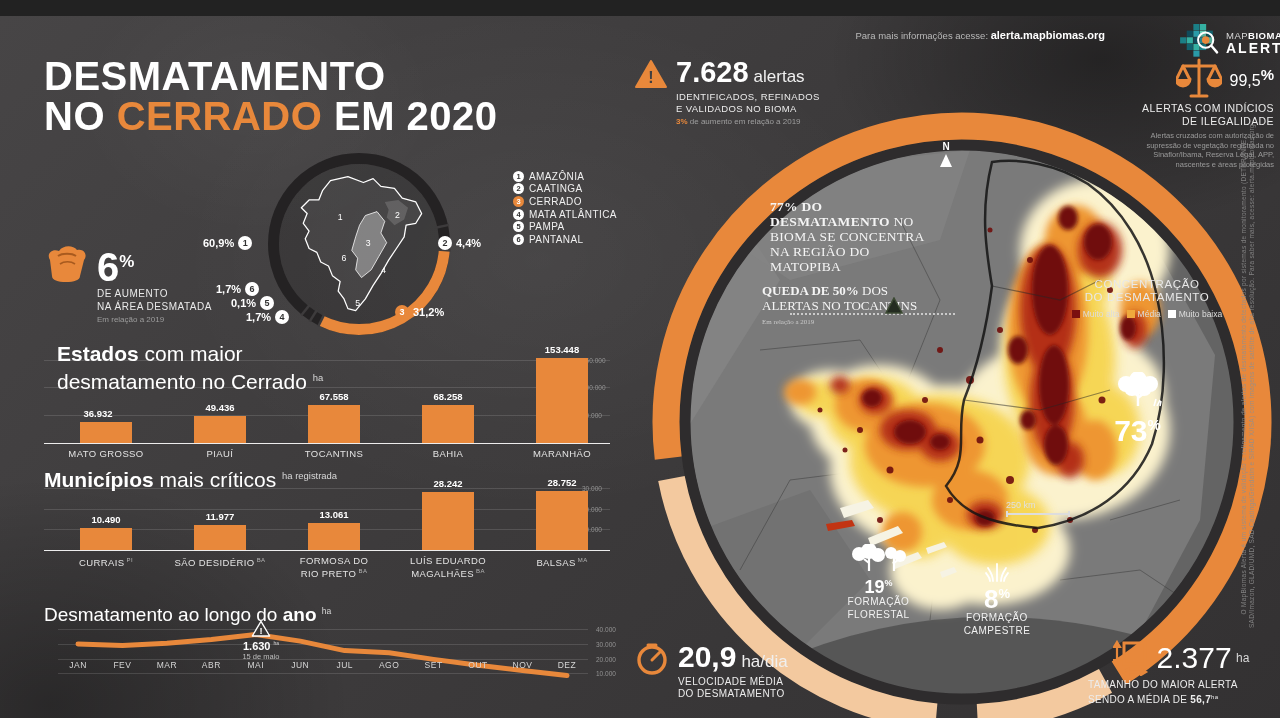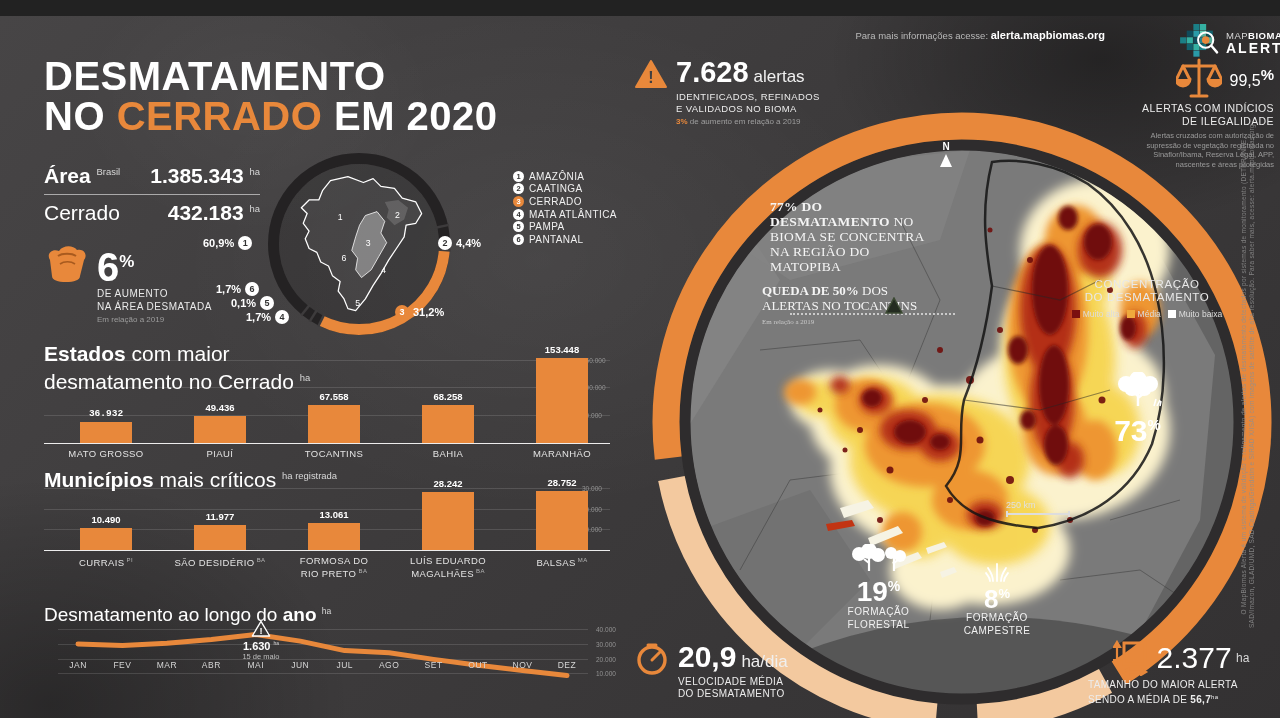--- a/index.html
+++ b/index.html
@@ -276,31 +276,20 @@
       <div class="lt1"><span class="thin">MAP</span><b>BIOMAS</b></div>
       <div class="lt2">ALERTA</div>
     </div>
   </div>
 
   <div id="title" class="abs">
     <div><span>DESMATAMENTO</span></div>
     <div><span>NO </span><span class="hl">CERRADO</span><span> EM 2020</span></div>
   </div>
 
-  <div id="areas" class="abs">
-    <div class="row">
-      <span><span class="lab">Área</span> <sup class="u">Brasil</sup></span>
-      <span class="val"><span>1.385.343</span> <sup class="u">ha</sup></span>
-    </div>
-    <div class="div"></div>
-    <div class="row">
-      <span class="lab2">Cerrado</span>
-      <span class="val"><span>432.183</span> <sup class="u">ha</sup></span>
-    </div>
-  </div>
 
   <div id="increase" class="abs">
     <svg width="44" height="40" viewBox="0 0 44 40">
       <path d="M6,16 C2,10 8,4 15,7 C19,1 29,1 33,6 C40,4 44,11 40,16 L36,32 C36,36 30,38 22,38 C14,38 8,36 8,32 Z" fill="#e8883b"></path>
       <path d="M14,12 C18,9 28,9 32,12" stroke="#a85a1e" stroke-width="2" fill="none"></path>
       <path d="M16,20 C20,17 27,17 31,20" stroke="#a85a1e" stroke-width="1.6" fill="none"></path>
     </svg>
     <div>
       <div class="big"><span>6</span><sup>%</sup></div>
       <div class="l"><span>DE AUMENTO</span><br><span>NA ÁREA DESMATADA</span></div>
@@ -379,33 +368,33 @@
       <div class="bi">
         <span class="bub">5</span>
         <span class="bl">PAMPA</span>
       </div>
       <div class="bi">
         <span class="bub">6</span>
         <span class="bl">PANTANAL</span>
       </div>
     </div>
 
-  <div class="abs h1" style="left:44px;top:326px">
+  <div class="abs h1" style="left:57px;top:326px">
     <b>Estados</b><span> com maior</span><br>
     <span>desmatamento no Cerrado</span> <sup class="u">ha</sup>
   </div>
   <div id="chart-estados" class="chart" style="left:44px;top:338px;width:566px;height:89px">
       <div class="grid" style="top: 5.5625px;"></div>
       <div class="ticklab" style="top: 2.5625px;">150.000</div>
       <div class="grid" style="top: 33.375px;"></div>
       <div class="ticklab" style="top: 30.375px;">100.000</div>
       <div class="grid" style="top: 61.1875px;"></div>
       <div class="ticklab" style="top: 58.1875px;">50.000</div>
       <div class="bar" style="left: 36px; height: 20.5434px;"></div>
-      <div class="barval" style="left: 17px; bottom: 23.5434px; font-family: Liberation Mono, monospace;">36.932</div>
+      <div class="barval" style="left: 9px; bottom: 23.5434px;">36.932</div>
       <div class="bar" style="left: 150px; height: 27.4988px;"></div>
       <div class="barval" style="left: 131px; bottom: 30.4988px;">49.436</div>
       <div class="bar" style="left: 264px; height: 37.5791px;"></div>
       <div class="barval" style="left: 245px; bottom: 40.5791px;">67.558</div>
       <div class="bar" style="left: 378px; height: 37.9685px;"></div>
       <div class="barval" style="left: 359px; bottom: 40.9685px;">68.258</div>
       <div class="bar" style="left: 492px; height: 85.3554px;"></div>
       <div class="barval" style="left: 473px; bottom: 88.3554px;">153.448</div>
     </div>
   <div class="baseline" style="top:427px"></div>
@@ -637,21 +626,21 @@
     <svg width="64" height="30" viewBox="0 0 64 30">
       <g fill="#fff">
         <circle cx="12" cy="10" r="7"></circle>
           <circle cx="22" cy="7" r="8"></circle>
           <circle cx="31" cy="11" r="7"></circle>
         <circle cx="44" cy="9" r="6"></circle>
           <circle cx="53" cy="12" r="6"></circle>
       </g>
       <path d="M22,14 L22,27 M47,14 L47,27 M22,19 L17,15 M47,19 L52,15" stroke="#fff" stroke-width="2.2" fill="none"></path>
     </svg>
-    <div class="num" style="font-size:28px"><span>19</span><sup>%</sup></div>
+    <div class="num" style="font-size:18px"><span>19</span><sup>%</sup></div>
     <div class="cap" style="font-size:10px"><span>FORMAÇÃO</span><br><span>FLORESTAL</span></div>
   </div>
 
   <div class="pctblk" style="left:943px;top:546px;width:108px">
     <svg width="26" height="20" viewBox="0 0 26 20">
       <g stroke="#fff" stroke-width="1.8" fill="none" stroke-linecap="round">
         <path d="M13,19 C13,12 13,6 13,2"></path>
           <path d="M9,19 C9,13 6,9 4,6"></path>
         <path d="M17,19 C17,13 20,9 22,6"></path>
           <path d="M6,19 C6,15 3,13 2,11"></path>

